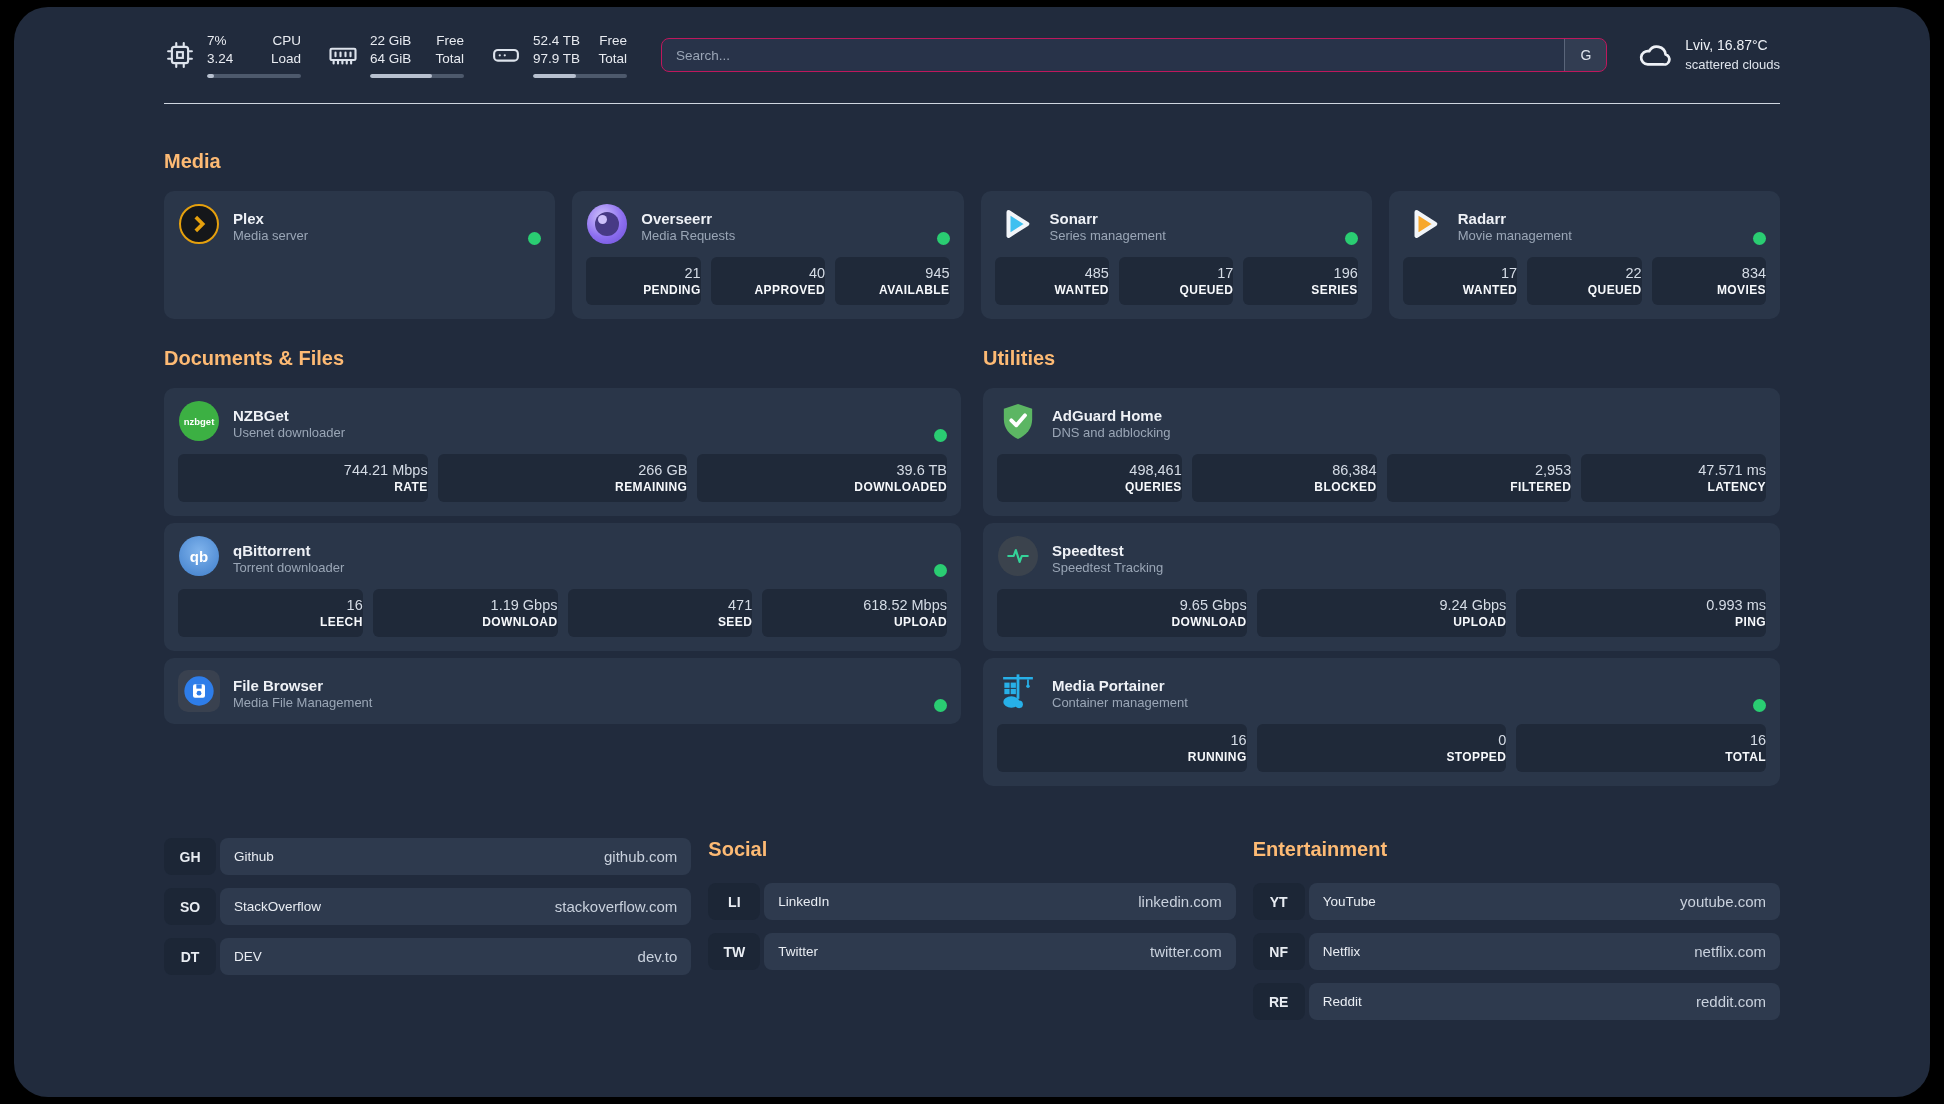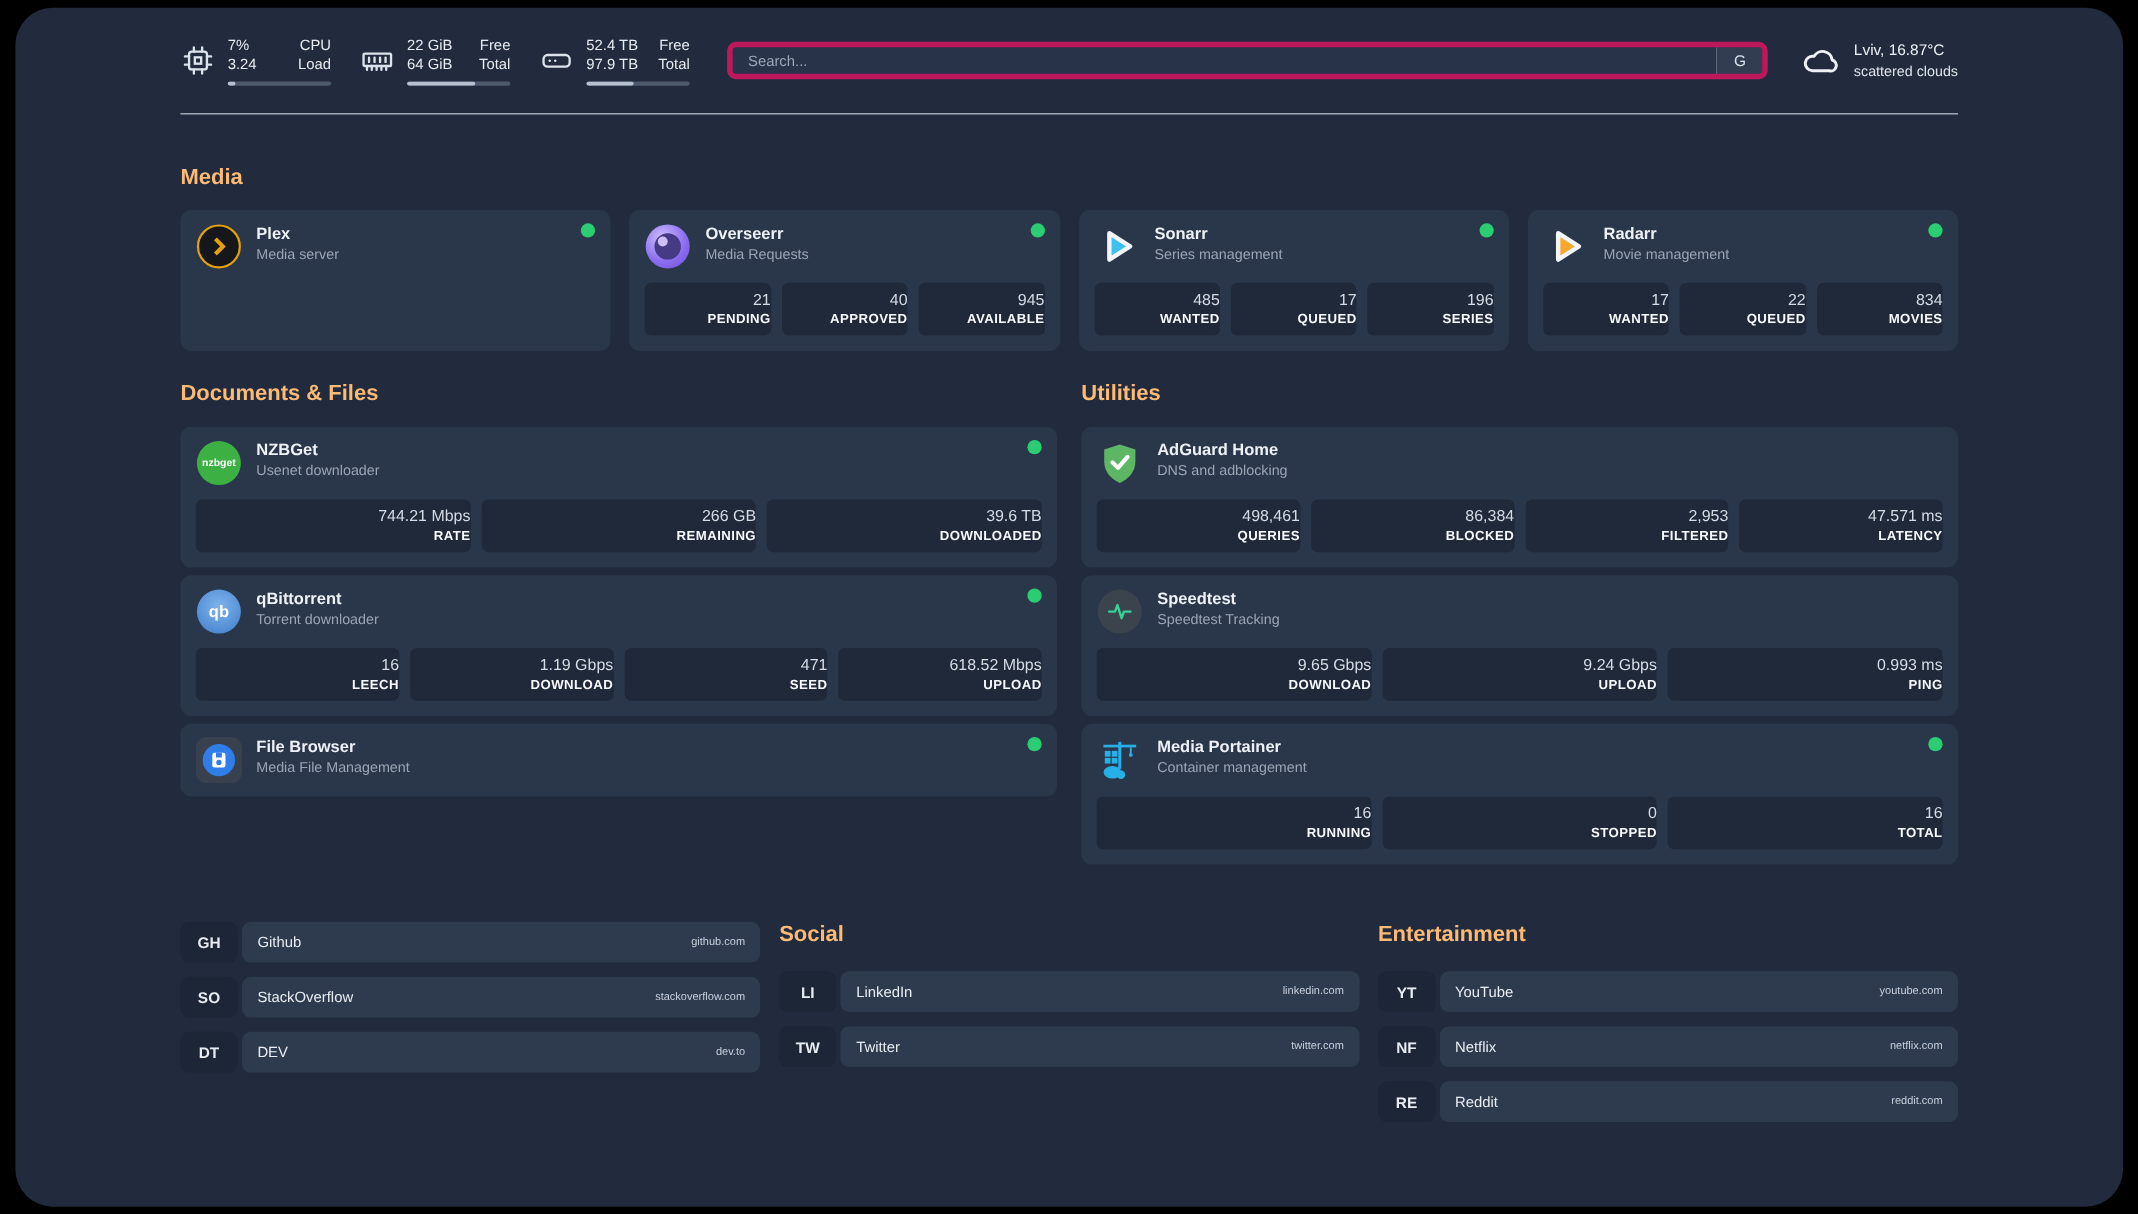--- a/index.html
+++ b/index.html
@@ -16,21 +16,21 @@
   .sys-icon { width:32px; height:32px; display:flex; align-items:center; justify-content:center; }
   .sys-icon svg { width:30px; height:30px; stroke:#dde3ec; fill:none; stroke-width:1.7; stroke-linecap:round; }
   .sys-body { width:94px; }
   .sys-rows { display:flex; justify-content:space-between; }
   .sys-col { display:flex; flex-direction:column; font-size:13.5px; color:#e8ebf1; line-height:1.35; }
   .sys-col.labs { align-items:flex-end; }
   .hbar { height:4px; background:#4d596c; border-radius:3px; margin-top:6px; overflow:hidden; }
   .hbar-fill { height:100%; background:#b7c0cf; border-radius:3px; }
 
   .searchwrap { flex:1; display:flex; margin:0 30px 0 34px; height:34px;
-                border:5px solid #be185d; border-radius:8px; background:#283349; overflow:hidden; }
+                border:1px solid #be185d; border-radius:8px; background:#283349; overflow:hidden; }
   .searchwrap input { flex:1; background:transparent; border:none; outline:none; padding:0 14px;
                       color:#e8ecf2; font-size:13.5px; font-family:inherit; }
   .searchwrap input::placeholder { color:#9aa5b6; }
   .search-provider { width:42px; display:flex; align-items:center; justify-content:center;
                      border-left:1px solid #5a657a; background:rgba(255,255,255,0.05);
                      color:#dfe4ec; font-size:14px; cursor:pointer; }
 
   .weather { display:flex; align-items:center; gap:12px; }
   .weather svg { width:36px; height:36px; stroke:#eef1f6; fill:none; stroke-width:1.8; stroke-linejoin:round; }
   .weather-text { display:flex; flex-direction:column; font-size:14px; color:#eef1f6; line-height:1.45; }
@@ -43,21 +43,21 @@
   .media-title { margin-top:46px; margin-bottom:18px; }
   .media-grid { display:grid; grid-template-columns:repeat(4,1fr); gap:17px; }
 
   .two-col { display:grid; grid-template-columns:1fr 1fr; gap:22px; margin-top:28px; }
   .col-title { margin-bottom:18px; }
   .card-stack { display:flex; flex-direction:column; gap:7px; }
 
   
   .card { background:#2a3649; border-radius:10px; padding:12px 14px; height:128px; }
   .card.slim { height:66px; }
-  .card-head { display:flex; align-items:flex-start; gap:13px; height:42px; }
+  .card-head { display:flex; align-items:flex-end; gap:13px; height:42px; }
   .svc-icon { width:42px; height:42px; flex:0 0 42px; display:flex; align-items:center; justify-content:center; position:relative; }
   .svc-meta { flex:1; display:flex; flex-direction:column; justify-content:center; }
   .svc-name { font-size:15px; font-weight:600; color:#eef1f6; line-height:1.3; }
   .svc-sub  { font-size:13px; color:#9aa6b6; line-height:1.3; }
   .dot { width:13px; height:13px; border-radius:50%; background:#2acd72; flex:0 0 13px; }
 
   .stats-row { display:flex; gap:10px; margin-top:12px; }
   .stat-box { flex:1; background:#1f2939; border-radius:6px; height:48px;
               display:flex; flex-direction:column; align-items:flex-end; justify-content:center; gap:2px; }
   .stat-val { font-size:14.5px; color:#d5dce6; }
@@ -99,21 +99,21 @@
   .links-area { display:grid; grid-template-columns:repeat(3,1fr); gap:17px; margin-top:52px; }
   .links-title { margin-bottom:22px; }
   .link-list { display:flex; flex-direction:column; gap:13px; }
   .link-item { display:flex; gap:4px; height:37px; cursor:pointer; }
   .link-abbr { width:52px; flex:0 0 52px; background:#1c2636; border-radius:8px;
                display:flex; align-items:center; justify-content:center;
                color:#e8ecf2; font-size:14px; font-weight:600; }
   .link-row { flex:1; background:#2e3a4e; border-radius:8px; display:flex; align-items:center;
               justify-content:space-between; padding:0 14px; }
   .link-name { font-size:13.5px; color:#e9edf3; }
-  .link-url { font-size:10px; color:#c9d1dd; }
+  .link-url { font-size:15px; color:#c9d1dd; }
 </style>
 </head>
 <body>
 
 <div class="panel">
   <div class="content">
 
     <div class="topbar">
       <div class="sysstats">
 

